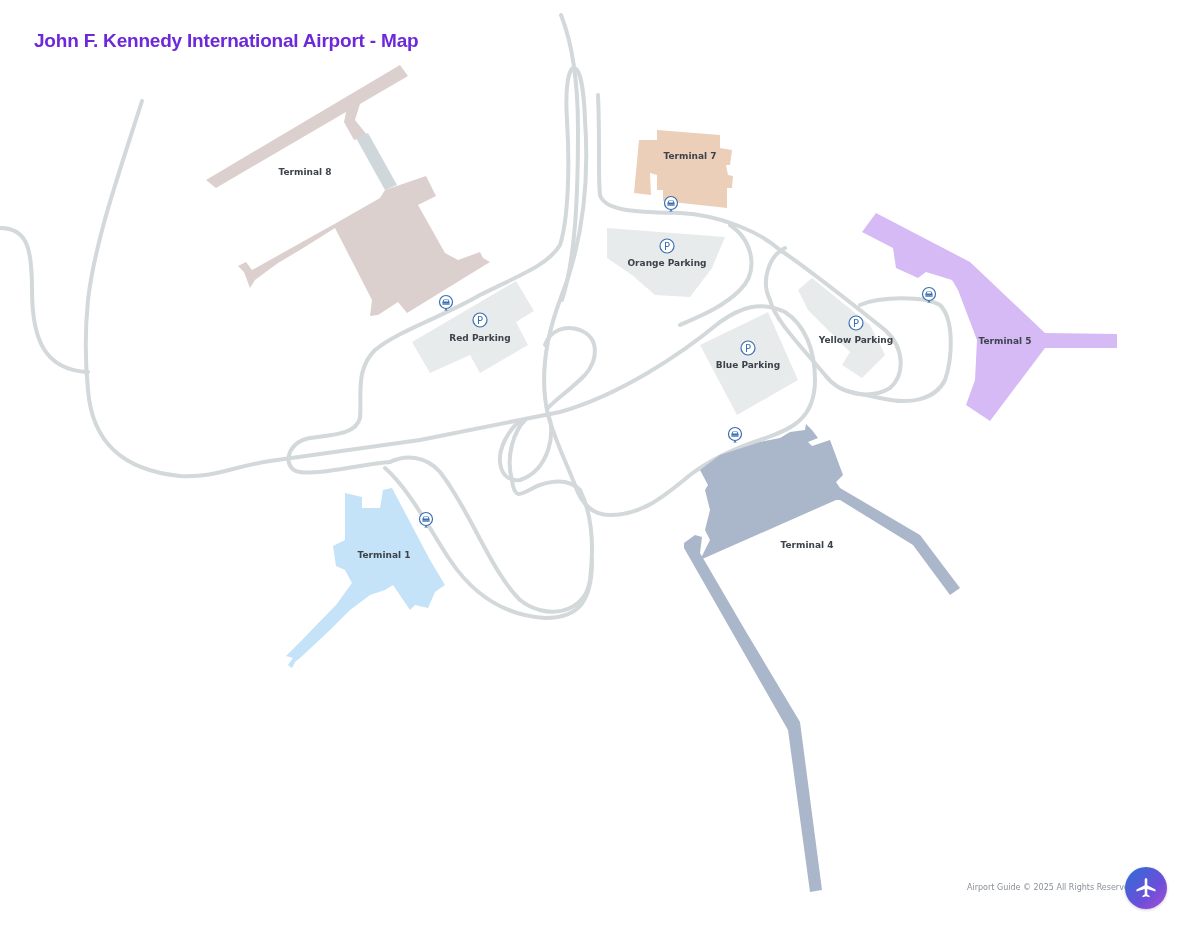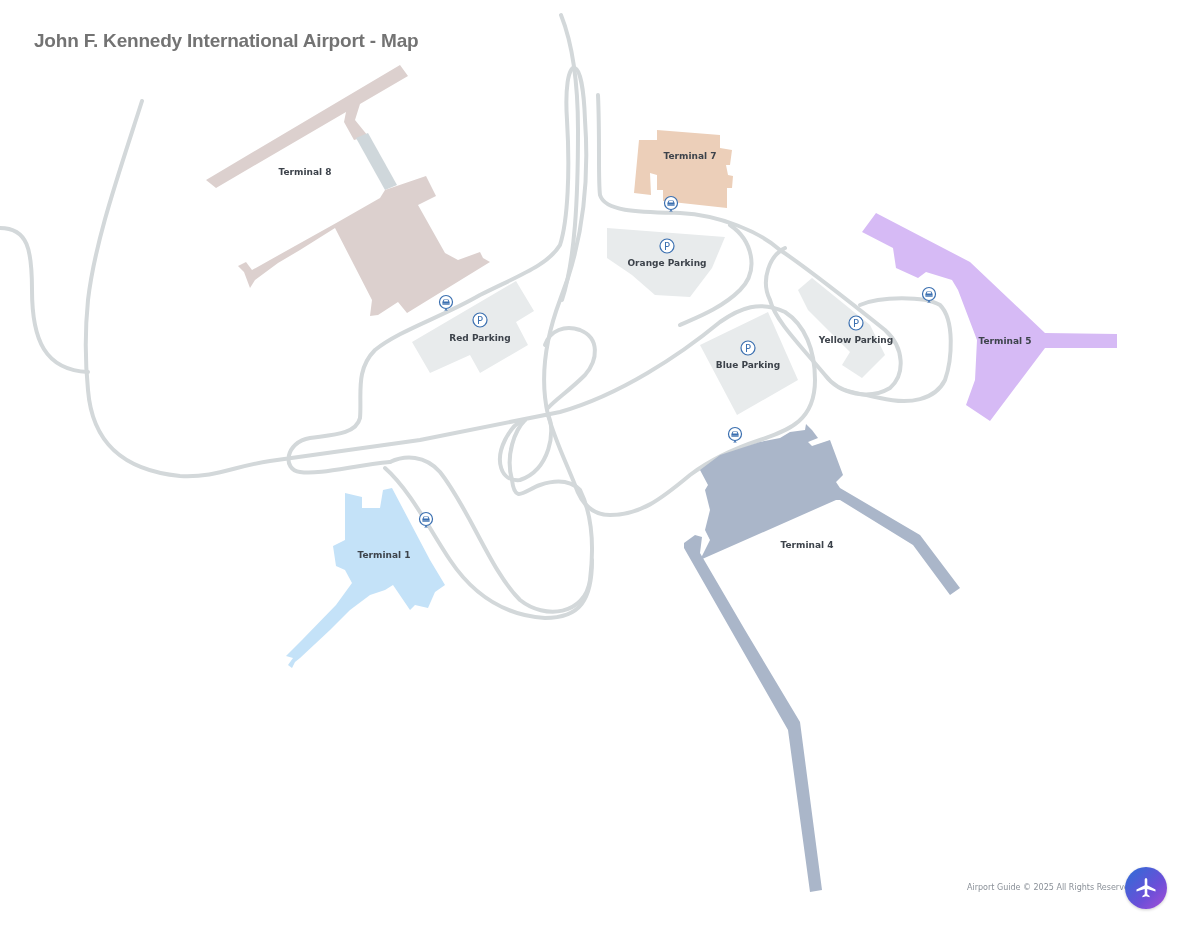--- a/index.html
+++ b/index.html
@@ -1,19 +1,19 @@
 <!DOCTYPE html>
 <html><head>
 <meta charset="utf-8">
 <style>
   html, body { margin: 0; padding: 0; background: #ffffff; }
   body { width: 1200px; height: 927px; position: relative; overflow: hidden;
          font-family: "Liberation Sans", "DejaVu Sans", sans-serif; }
   .page-title { position: absolute; left: 34px; top: 30px; font-size: 19px; font-weight: 600;
-                color: #737373; letter-spacing: -0.2px; margin: 0; }
+                color: #6d28d9; letter-spacing: -0.2px; margin: 0; }
   svg.map { position: absolute; left: 0; top: 0; }
   .road { fill: none; stroke: #d3d8da; stroke-width: 4; stroke-linecap: round; stroke-linejoin: round; }
   .lbl { font-family: "DejaVu Sans", sans-serif; font-size: 9px; font-weight: bold; fill: #3d434b; text-anchor: middle; }
   .footer-text { position: absolute; left: 967px; top: 883px; font-size: 8px; color: #8a9098;
                  font-family: "DejaVu Sans", sans-serif; }
   .fab { position: absolute; left: 1125px; top: 867px; width: 42px; height: 42px; border-radius: 50%;
          background: linear-gradient(135deg, #2b6fd6 0%, #6b4fd8 60%, #a64fd6 100%);
          display: flex; align-items: center; justify-content: center; cursor: pointer;
          box-shadow: 0 1px 3px rgba(0,0,0,0.2); }
 </style>

